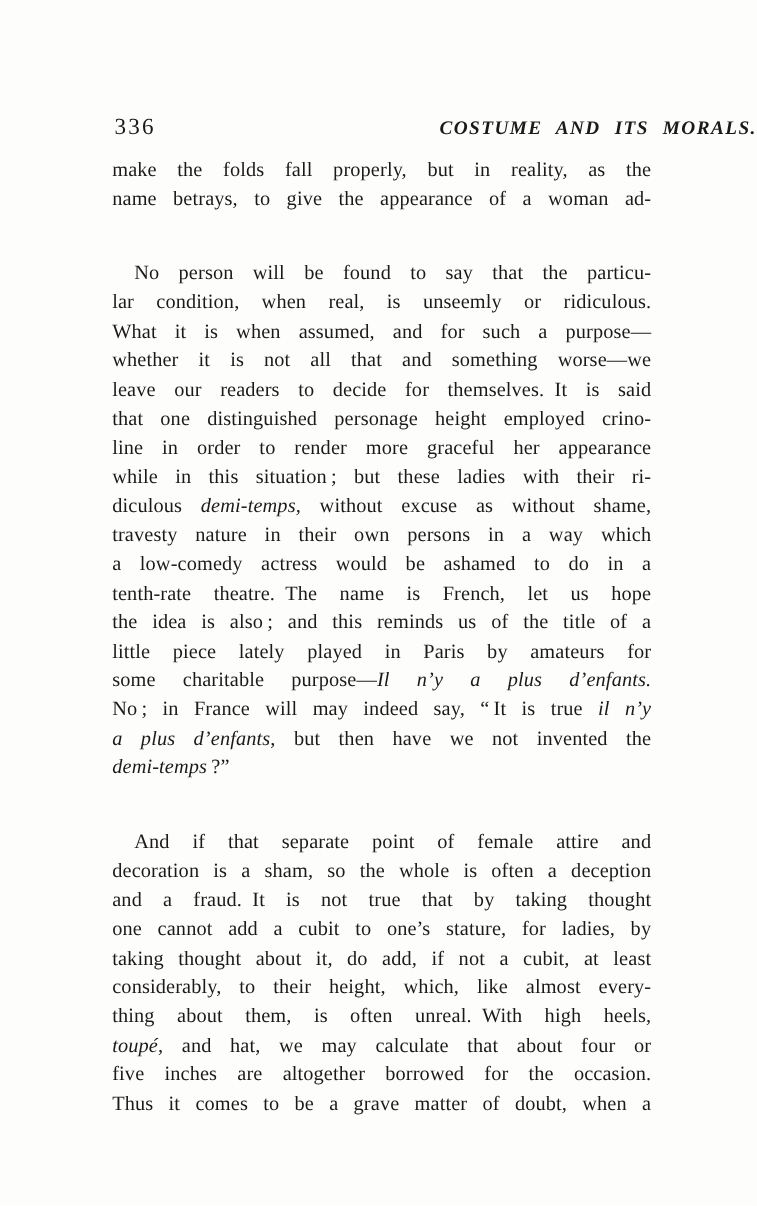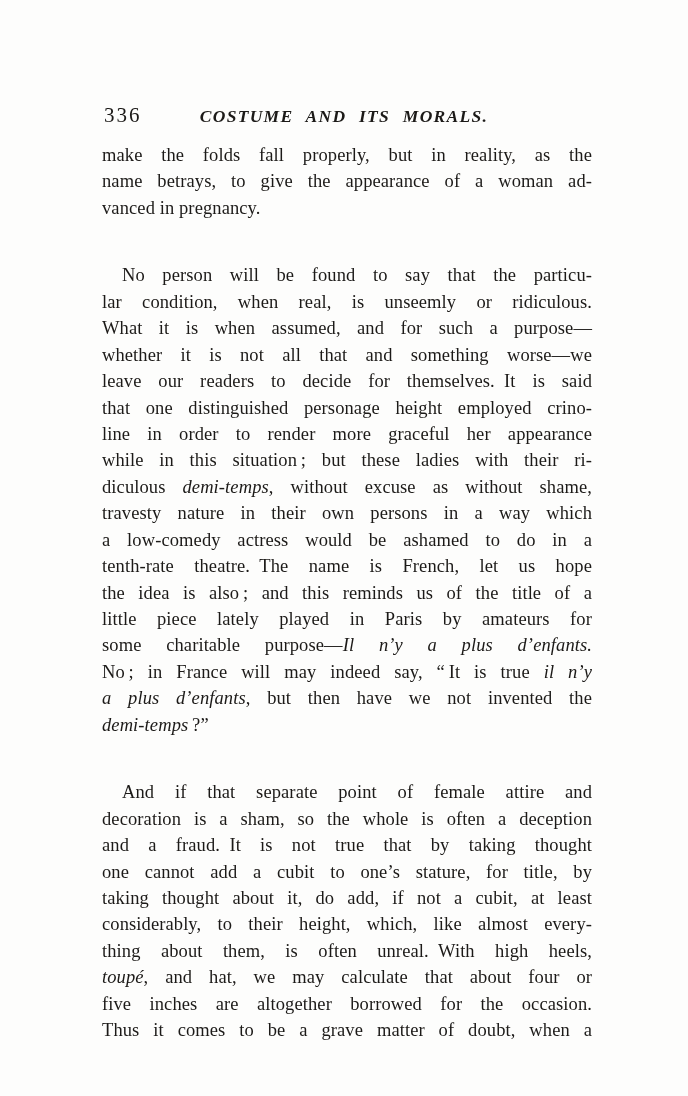--- a/index.html
+++ b/index.html
@@ -17,21 +17,21 @@
   }
   .pagenum {
     position: absolute;
     left: 104px; top: 103px;
     font-size: 21px;
     letter-spacing: 2px;
   }
   .running-title {
     position: absolute;
     left: 0; right: 0; top: 106px;
-    text-align: center;
+    text-align: right;
     font-style: italic;
     font-weight: 700;
     font-size: 17.5px;
     letter-spacing: 1.3px;
     word-spacing: 7px;
   }
   .text-block {
     position: absolute;
     left: 102px; top: 142px;
     width: 490px;
@@ -57,21 +57,20 @@
 <body>
 
 <div class="scan">
   <div>
     <span class="pagenum">336</span>
     <span class="running-title">COSTUME AND ITS MORALS.</span>
   </div>
   <div class="text-block">
       <div class="line"><span>make the folds fall properly, but in reality, as the</span></div>
       <div class="line"><span>name betrays, to give the appearance of a woman ad-</span></div>
-      <div class="line para-end"><span>vanced in pregnancy.</span></div>
       <div class="line indent"><span>No person will be found to say that the particu-</span></div>
       <div class="line"><span>lar condition, when real, is unseemly or ridiculous.</span></div>
       <div class="line"><span>What it is when assumed, and for such a purpose—</span></div>
       <div class="line"><span>whether it is not all that and something worse—we</span></div>
       <div class="line"><span>leave our readers to decide for themselves. It is said</span></div>
       <div class="line"><span>that one distinguished personage height employed crino-</span></div>
       <div class="line"><span>line in order to render more graceful her appearance</span></div>
       <div class="line"><span>while in this situation ; but these ladies with their ri-</span></div>
       <div class="line"><span>diculous </span><span class="it">demi-temps</span><span>, without excuse as without shame,</span></div>
       <div class="line"><span>travesty nature in their own persons in a way which</span></div>
@@ -79,21 +78,21 @@
       <div class="line"><span>tenth-rate theatre. The name is French, let us hope</span></div>
       <div class="line"><span>the idea is also ; and this reminds us of the title of a</span></div>
       <div class="line"><span>little piece lately played in Paris by amateurs for</span></div>
       <div class="line"><span>some charitable purpose—</span><span class="it">Il n’y a plus d’enfants.</span></div>
       <div class="line"><span>No ; in France will may indeed say, “ It is true </span><span class="it">il n’y</span></div>
       <div class="line"><span class="it">a plus d’enfants</span><span>, but then have we not invented the</span></div>
       <div class="line para-end"><span class="it">demi-temps</span><span> ?”</span></div>
       <div class="line indent"><span>And if that separate point of female attire and</span></div>
       <div class="line"><span>decoration is a sham, so the whole is often a deception</span></div>
       <div class="line"><span>and a fraud. It is not true that by taking thought</span></div>
-      <div class="line"><span>one cannot add a cubit to one’s stature, for title, by</span></div>
+      <div class="line"><span>one cannot add a cubit to one’s stature, for ladies, by</span></div>
       <div class="line"><span>taking thought about it, do add, if not a cubit, at least</span></div>
       <div class="line"><span>considerably, to their height, which, like almost every-</span></div>
       <div class="line"><span>thing about them, is often unreal. With high heels,</span></div>
       <div class="line"><span class="it">toupé</span><span>, and hat, we may calculate that about four or</span></div>
       <div class="line"><span>five inches are altogether borrowed for the occasion.</span></div>
       <div class="line"><span>Thus it comes to be a grave matter of doubt, when a</span></div>
     </div>
 </div>
 
 </body></html>

